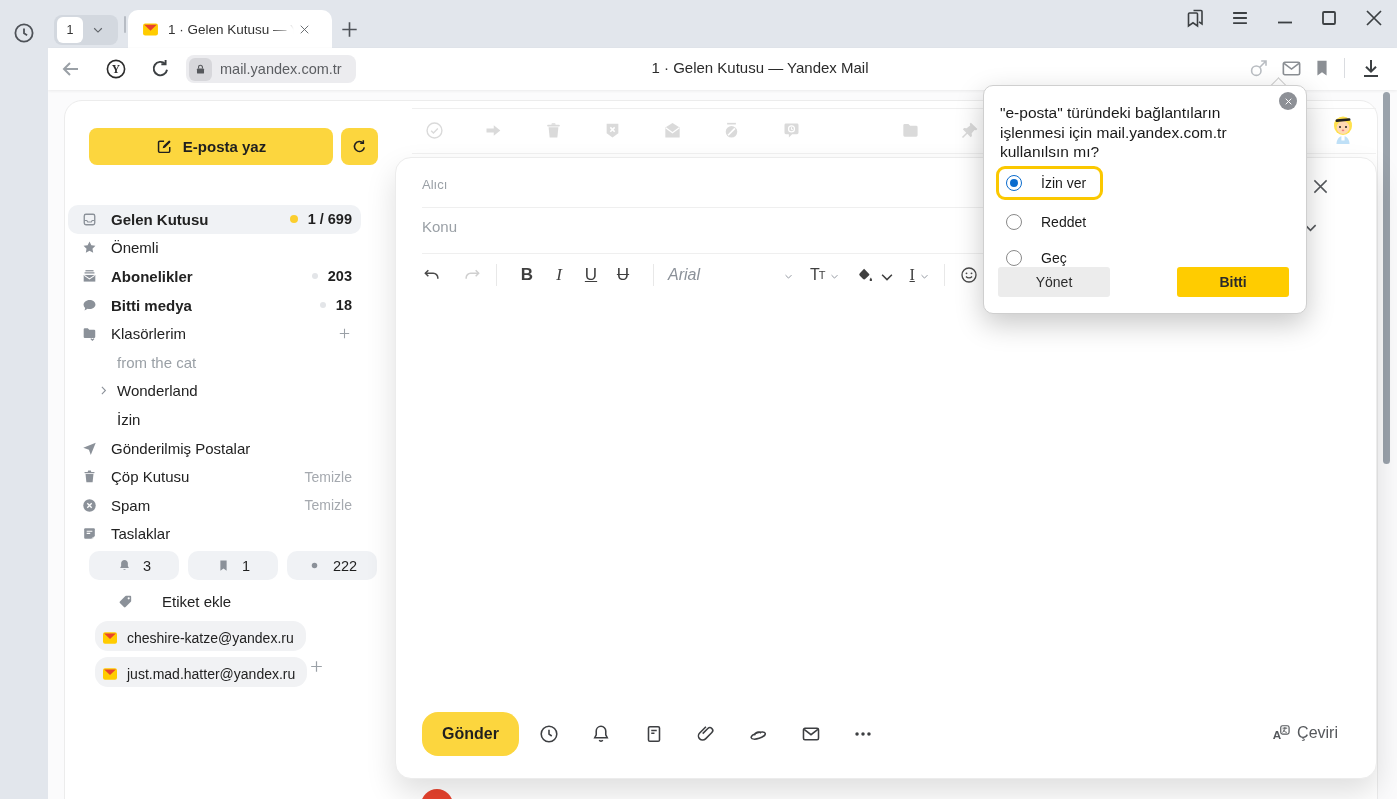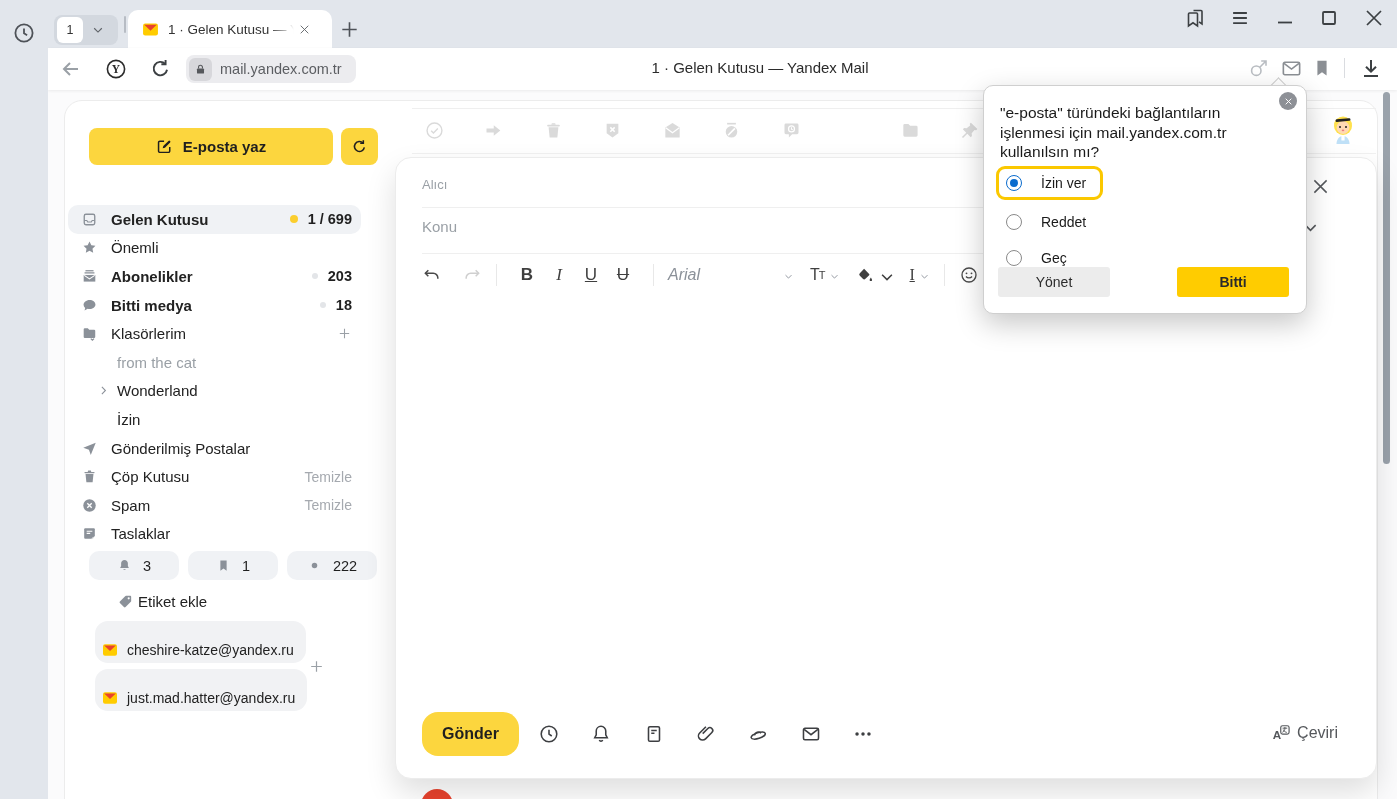--- a/index.html
+++ b/index.html
@@ -79,27 +79,27 @@
   .f-dot.gray{background:#e3e5e8;width:6px;height:6px;}
   .f-count{font-size:14.5px;font-weight:bold;color:#1f1f1f;}
   .f-action{font-size:14px;color:#a5a9af;}
   .f-plus{width:15px;height:15px;color:#9aa0a6;}
 
   #badge-row{left:89px;top:551px;width:288px;display:flex;gap:9px;z-index:2;}
   .badge-pill{height:29px;background:#f0f2f5;border-radius:10px;display:flex;align-items:center;justify-content:center;gap:11px;flex:1;}
   .badge-pill .ic{width:15px;height:15px;color:#8b9199;}
   .badge-val{font-size:14.5px;color:#1f1f1f;}
 
-  #label-row{left:117px;top:593px;display:flex;align-items:center;gap:4px;z-index:2;}
+  #label-row{left:117px;top:593px;display:flex;align-items:center;gap:28px;z-index:2;}
   #label-row .ic{width:17px;height:17px;color:#8b9199;}
   #label-row span{font-size:15px;color:#222;}
 
   #accounts{left:95px;top:621px;z-index:2;}
   .acct-pill{height:26px;background:#f1f2f4;border-radius:13px;display:inline-flex;align-items:center;gap:9px;
-     padding:16px 12px 0 7px;margin-bottom:6px;font-size:14px;color:#222;}
+     padding:4px 12px 0 7px;margin-bottom:6px;font-size:14px;color:#222;}
   .acct-pill .ic{width:16px;height:16px;}
   #acct-add{left:308px;top:658px;width:17px;height:17px;color:#9aa0a6;z-index:2;}
 
   
   #main-toolbar{left:424px;top:120px;width:556px;display:flex;justify-content:space-between;z-index:2;}
   #main-toolbar .ic{width:21px;height:21px;color:#dadada;}
   #avatar{left:1324px;top:112px;width:38px;height:38px;z-index:2;}
 
   
   #compose-card{left:395px;top:157px;width:980px;height:620px;background:#fff;border:1px solid #ececec;

